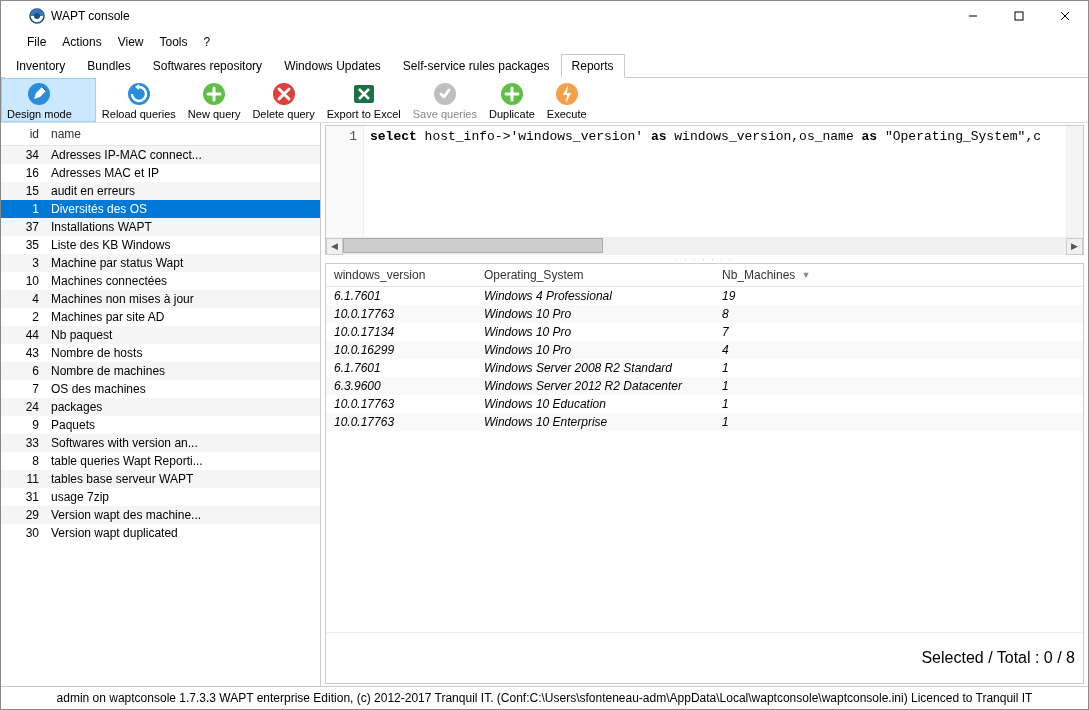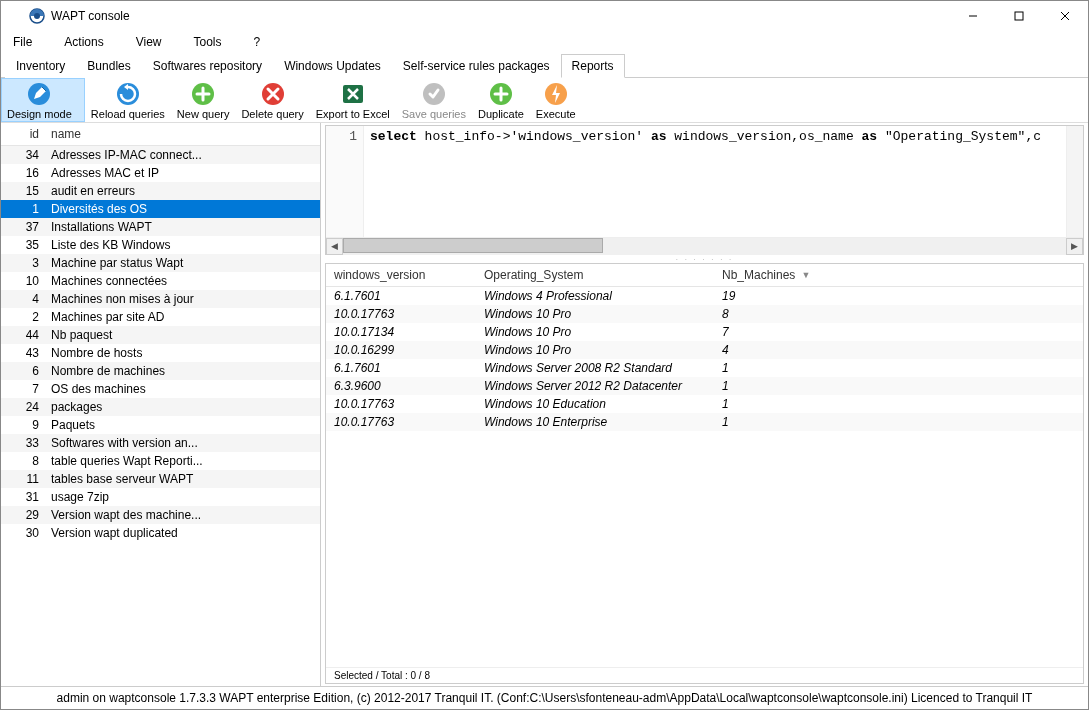--- a/index.html
+++ b/index.html
@@ -9,30 +9,30 @@
     background: #fff; color: #000; overflow: hidden;
   }
   .window { display: flex; flex-direction: column; width: 1089px; height: 710px; border: 1px solid #888; }
   
   .titlebar { display:flex; align-items:center; height:30px; padding:0 0 0 8px; justify-content: space-between; margin-left: 20px;}
   .titlebar-left { display:flex; align-items:center; gap:6px; }
   .title { font-size:12px; }
   .wincontrols { display:flex; height:100%; }
   .winbtn { width:46px; display:flex; align-items:center; justify-content:center; font-family: "Segoe MDL2 Assets","Segoe UI Symbol"; font-size:10px; cursor:default;}
   
-  .menubar { display:flex; padding:2px 4px; gap:16px; }
+  .menubar { display:flex; padding:2px 18px; gap:0; }
   .menuitem { padding:2px 8px; cursor:default; }
   
   .tabbar { display:flex; border-bottom:1px solid #ccc; padding-left:4px;}
   .tab { padding:4px 10px; border:1px solid transparent; border-bottom:none; position:relative; top:1px; background:#fff; cursor:default;}
   .tab.active { border-color:#ccc; background:#fff; border-bottom:1px solid #fff;}
   
   .toolbar { display:flex; border-bottom:1px solid #ddd; background:#fff;}
   .toolbtn { display:flex; flex-direction:column; align-items:center; justify-content:flex-start; padding:4px 6px 2px 6px; min-width:50px; cursor:default; }
-  .toolbtn.active { background:#cce8ff; border:1px solid #99d1ff; padding:3px 12px 1px 5px;}
+  .toolbtn.active { background:#cce8ff; border:1px solid #99d1ff; padding:3px 23px 1px 5px;}
   .toolicon { width:24px; height:24px; display:flex; align-items:center; justify-content:center; margin-bottom:2px;}
   .toollabel { font-size:11px; text-align:center; white-space:nowrap;}
   .disabled .toollabel { color:#888;}
   
   .content { flex:1; display:flex; min-height:0;}
   
   .leftpane { width:320px; border-right:1px solid #ccc; display:flex; flex-direction:column; overflow:hidden;}
   .list-header { display:flex; border-bottom:1px solid #e5e5e5; background:#fff; font-size:12px; color:#333;}
   .list-header .col-id { width:44px; text-align:right; padding:4px 6px 4px 2px;}
   .list-header .col-name { flex:1; padding:4px 6px;}
@@ -63,21 +63,21 @@
   .gh { padding:4px 8px; font-size:12px; color:#333; }
   .c1 { width:150px;}
   .c2 { width:238px;}
   .c3 { width:196px; display:flex; align-items:center; gap:6px;}
   .sort-icon { font-size:9px; color:#888;}
   .grid-body { flex:1; overflow:auto;font-style:italic;}
   .grow { display:flex; height:18px; align-items:center; font-size:12px;}
   .grow:nth-child(odd){ background:#fff;}
   .grow:nth-child(even){ background:#f9f9f9;}
   .gc { padding:0 8px;}
-  .footer-right { text-align:left; padding:2px 8px; font-size:10px; border-top:1px solid #eee; white-space:nowrap;}
+  .footer-right { text-align:right; padding:16px 8px; font-size:16px; border-top:1px solid #eee; white-space:nowrap;}
   
   .statusbar { border-top:1px solid #ccc; padding:4px 8px; text-align:center; font-size:12px; white-space:nowrap; overflow:hidden;}
   
   svg { display:block; }
 </style>
 </head>
 <body>
 
 <div class="window">
 

